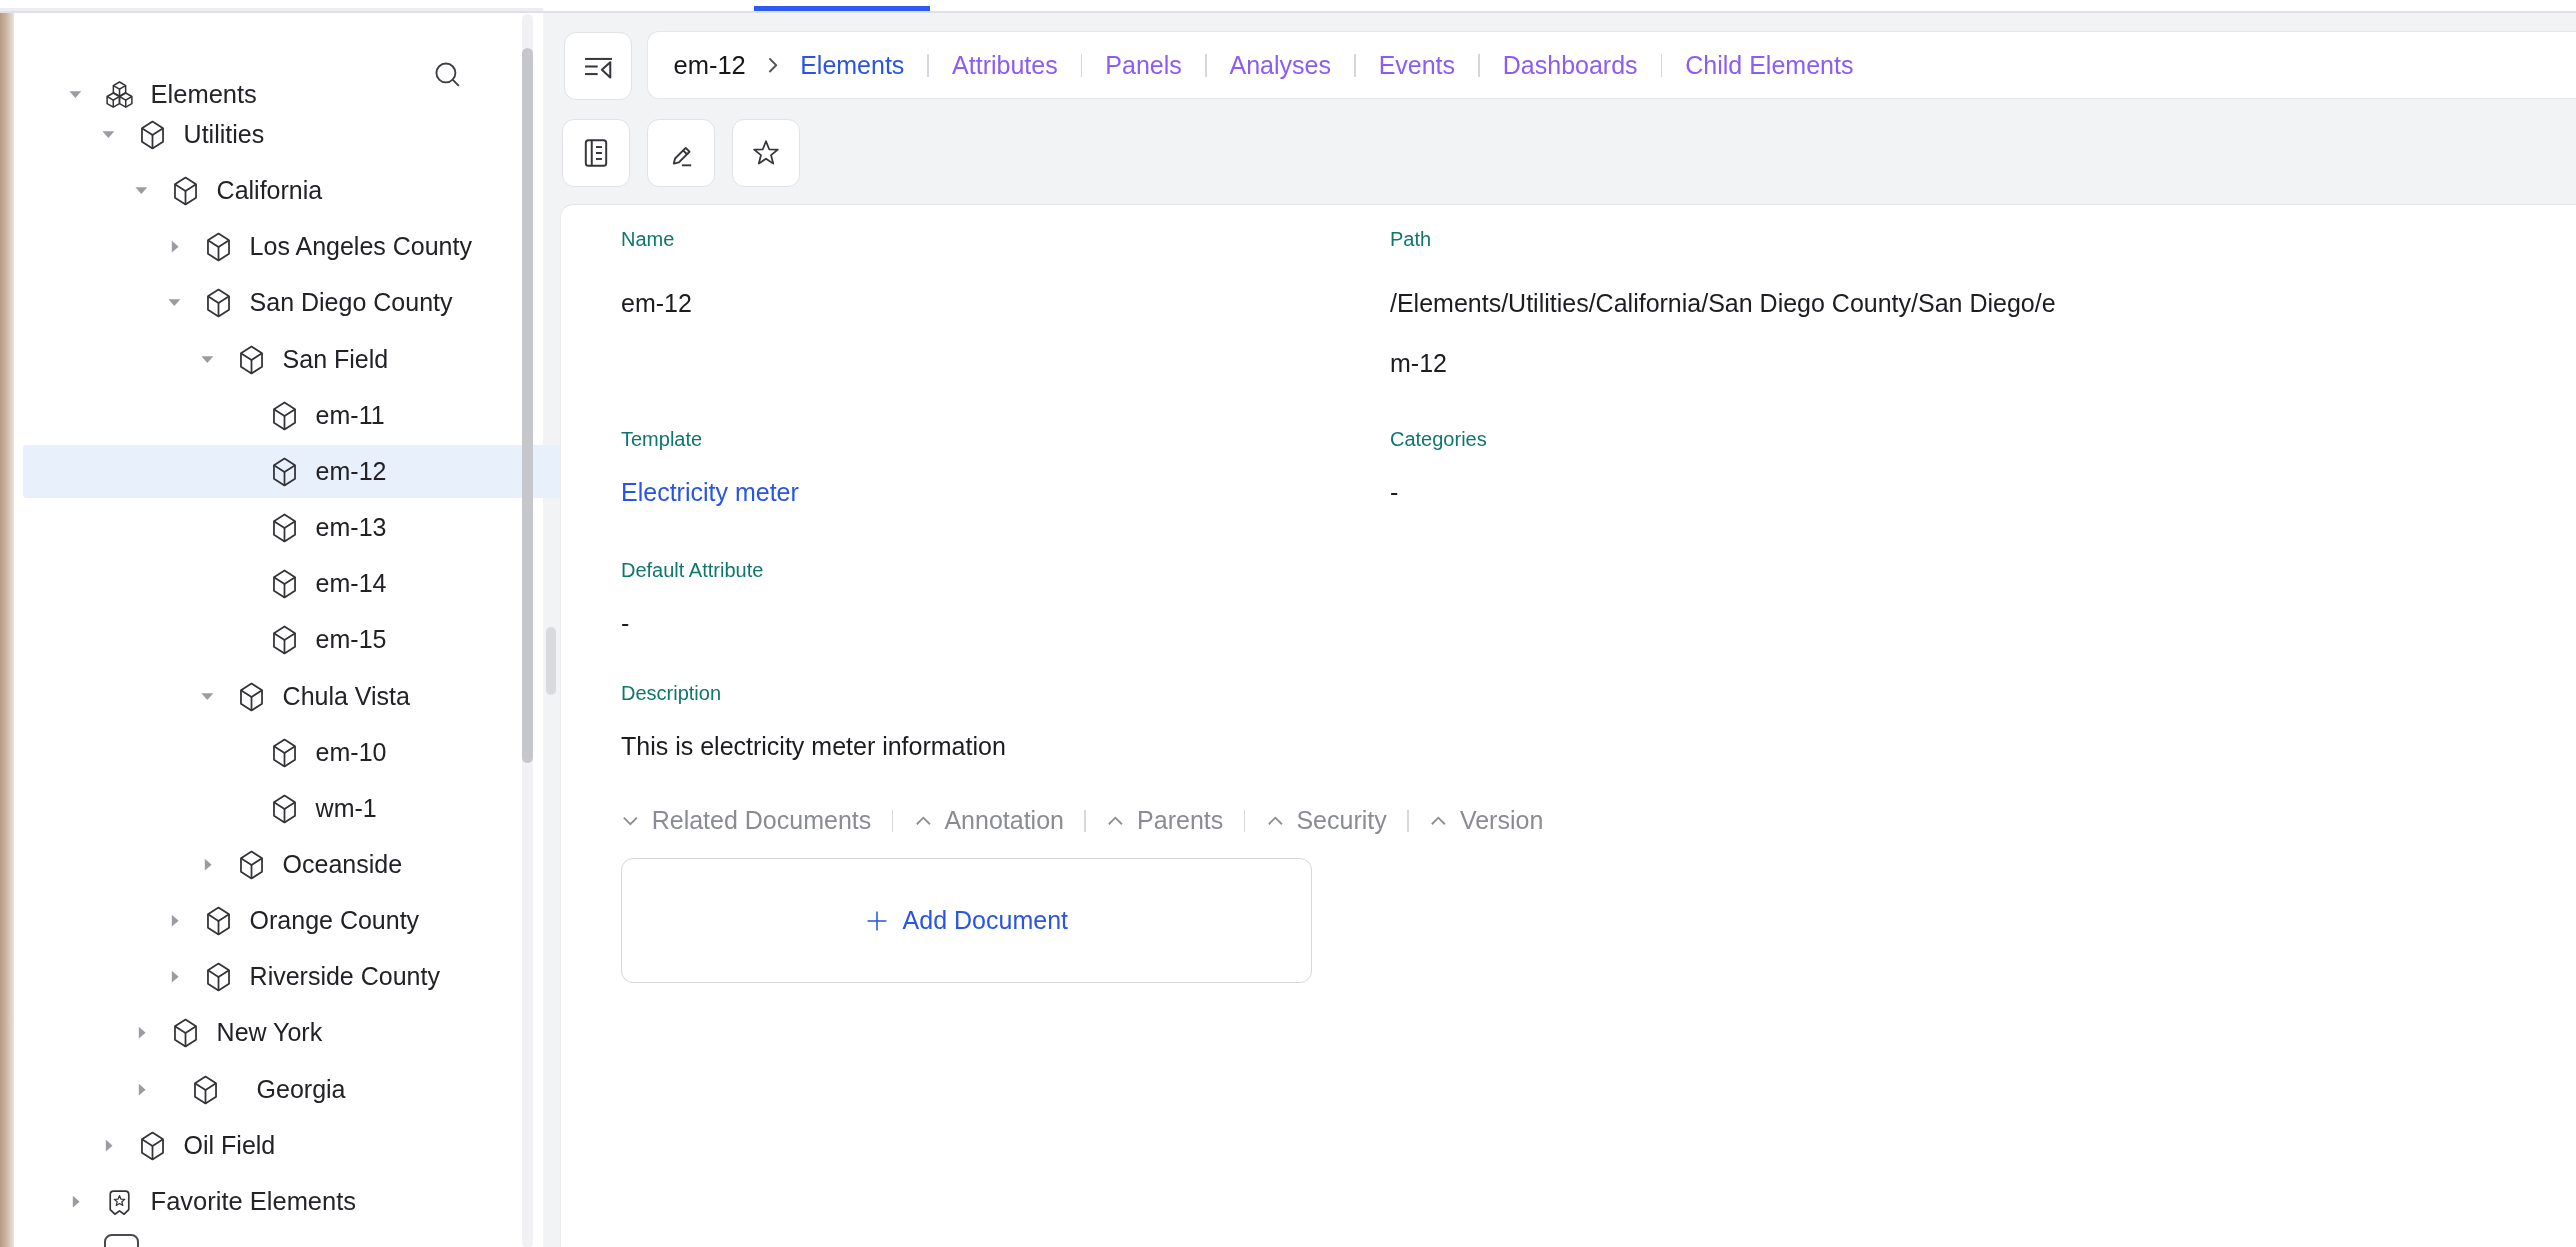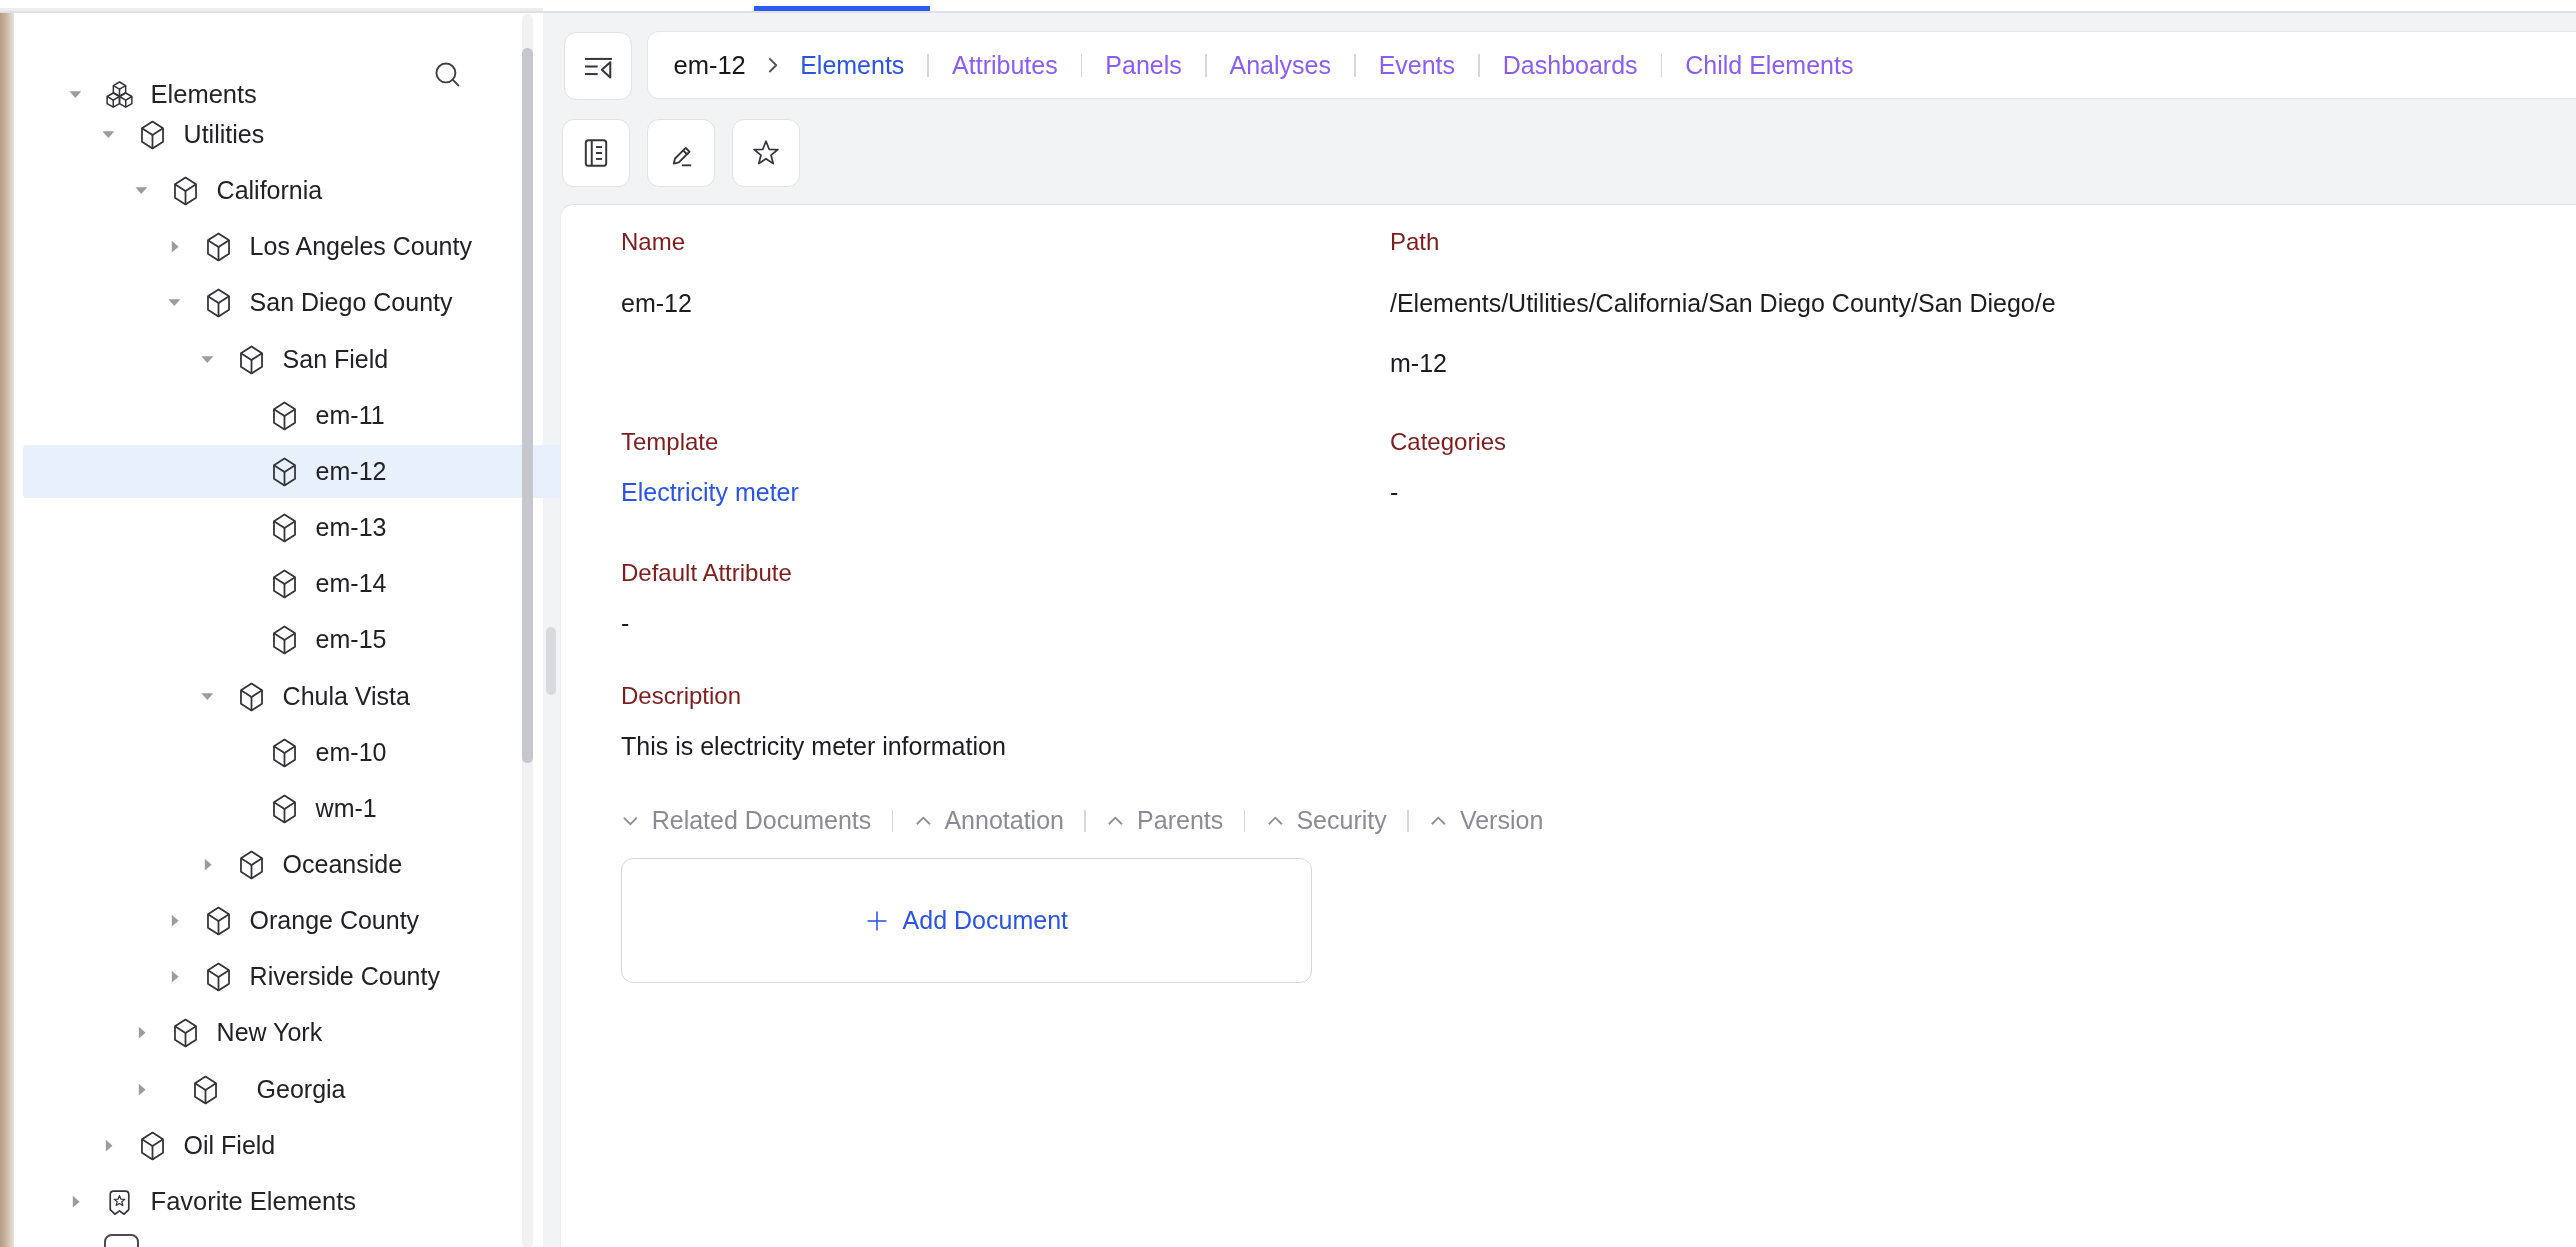--- a/index.html
+++ b/index.html
@@ -51,21 +51,21 @@
   .crumb-el{font-size:25.5px;color:#17171c;}
   .crumb-chev{width:13.6px;height:20.4px;margin:0 20.4px;color:#55565c;}
   #tabs{display:flex;align-items:center;}
   .tab{display:inline-flex;align-items:center;font-size:25px;color:#8b5cf6;cursor:pointer;white-space:nowrap;}
   .tab+.tab::before{content:'';width:1.7px;height:23px;background:#d5d7dc;margin:0 23px;display:inline-block;}
   .tab.active{color:var(--accent,#2a54e6);}
 
   
   #card{left:560px;top:204px;width:2016px;height:1043px;background:#ffffff;
     border-top:0.9px solid #e3e5e9;border-left:0.9px solid #eceded;border-top-left-radius:13.6px;}
-  .flabel{position:absolute;font-size:24px;color:#7f1d1d;white-space:nowrap;}
+  .flabel{position:absolute;font-size:20px;color:#0f766e;white-space:nowrap;}
   .fvalue{position:absolute;font-size:25px;color:#1c1c21;white-space:nowrap;}
   .fvalue.link{color:var(--accent,#2a54e6);cursor:pointer;}
   .col1{left:60px;} .col2{left:829px;}
 
   #sections{position:absolute;left:60px;top:601px;display:flex;align-items:center;}
   .sect{display:inline-flex;align-items:center;font-size:25px;color:#8b8c93;cursor:pointer;white-space:nowrap;}
   .sect+.sect::before{content:'';width:1.7px;height:22px;background:#d6d8dc;margin:0 20.4px;display:inline-block;}
   .sect .schev{width:18.7px;height:17px;margin-right:12px;color:#8d8e95;}
 
   #add-doc-box{position:absolute;left:60px;top:653px;width:689px;height:123px;

